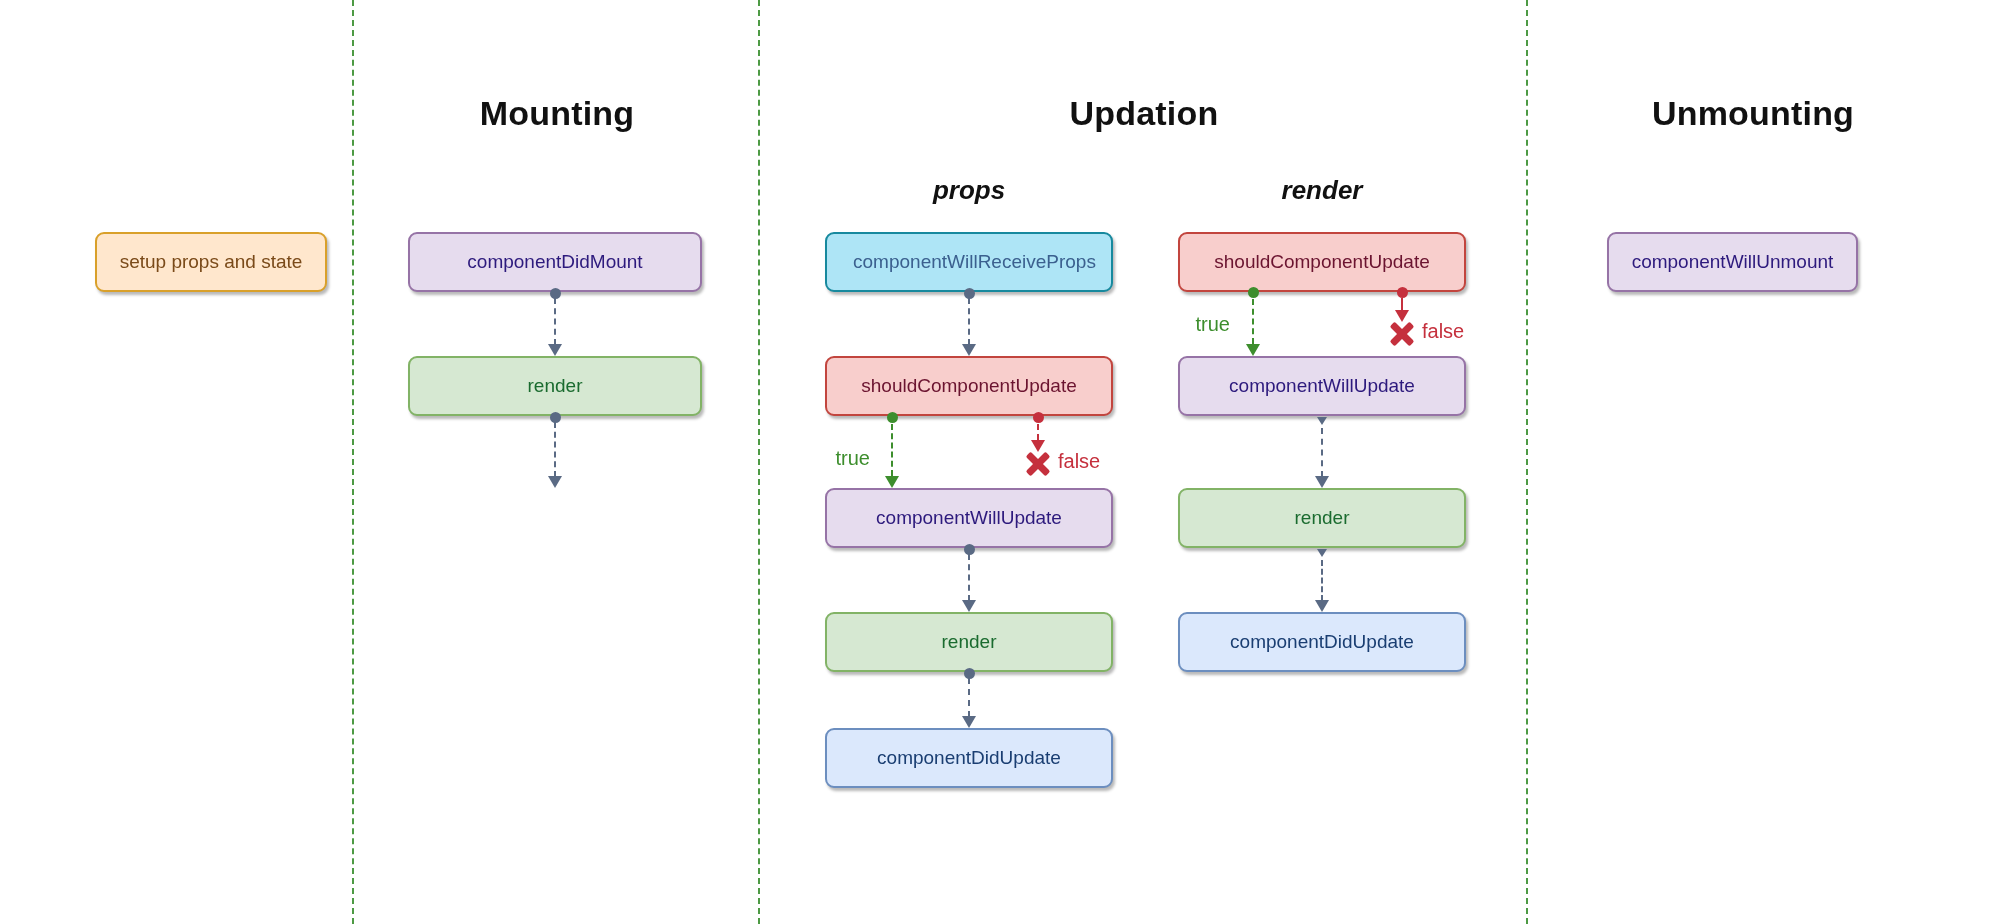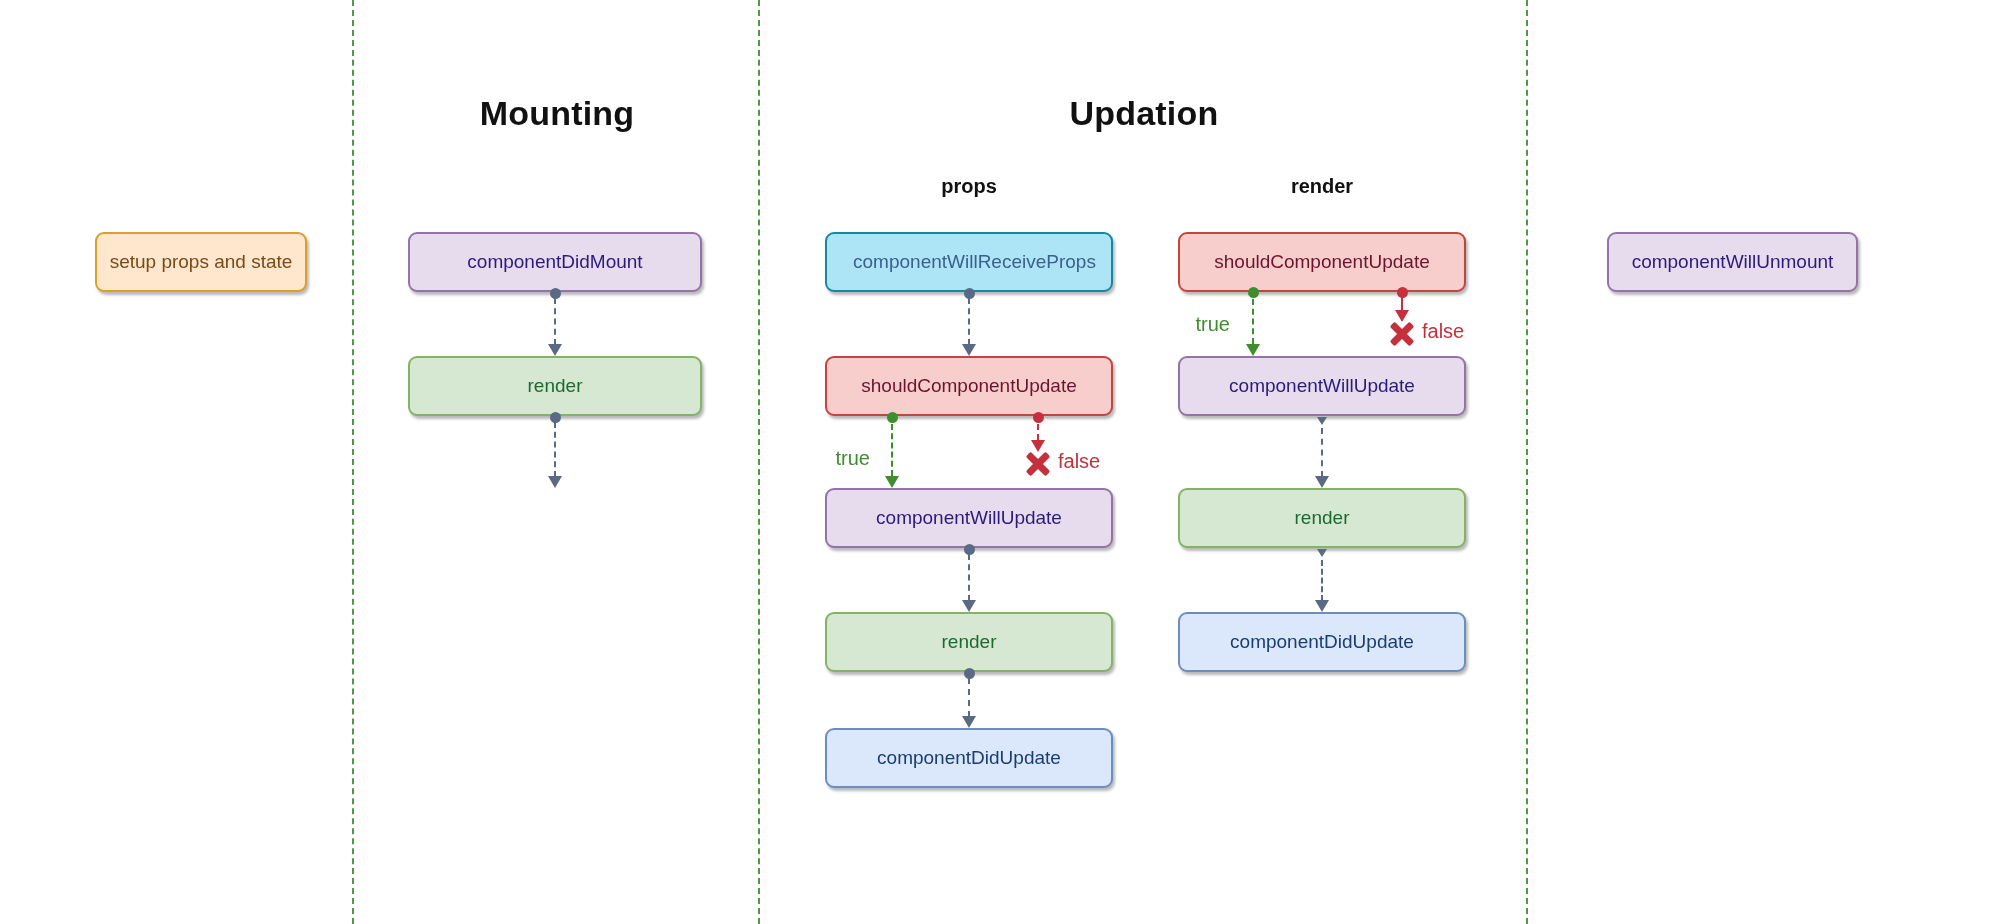--- a/index.html
+++ b/index.html
@@ -11,21 +11,21 @@
     position:absolute;top:0;height:924px;width:0;
     border-left:2px dashed var(--separator,#4d9a44);
   }
   .title{
     position:absolute;transform:translateX(-50%);
     font-size:34px;font-weight:600;color:var(--title_text,#111);
     white-space:nowrap;letter-spacing:0.2px;
   }
   .col-label{
     position:absolute;transform:translateX(-50%);
-    font-size:20px;font-weight:600;color:var(--title_text,#111);white-space:nowrap;
+    font-size:26px;font-weight:600;color:var(--title_text,#111);white-space:nowrap;font-style:italic;
   }
   .node{
     position:absolute;height:60px;box-sizing:border-box;
     display:flex;align-items:center;justify-content:center;
     border-radius:9px;border:2px solid;
     font-size:19px;font-weight:500;white-space:nowrap;
     box-shadow:2px 3px 3px rgba(0,0,0,0.28);
   }
   .orange{background:var(--orange_fill,#ffe7cd);border-color:var(--orange_border,#d9a02a);color:var(--orange_text,#7a4a19);}
   .purple{background:var(--purple_fill,#e6dcee);border-color:var(--purple_border,#9673a6);color:var(--purple_text,#2d1a7d);}
@@ -59,25 +59,26 @@
 <body>
 
 <div class="canvas">
 
   <div class="sep" style="left:352px"></div>
   <div class="sep" style="left:758px"></div>
   <div class="sep" style="left:1526px"></div>
 
   <div class="title" style="left:557px;top:94px">Mounting</div>
   <div class="title" style="left:1144px;top:94px">Updation</div>
+  <div class="title" style="left:1753px;top:94px">Unmounting</div>
 
   <div class="col-label" style="left:969px;top:175px">props</div>
   <div class="col-label" style="left:1322px;top:175px">render</div>
 
-  <div class="node orange" style="left:95px;top:232px;width:212px">setup props and state</div>
+  <div class="node orange" style="left:95px;top:232px;width:232px">setup props and state</div>
 
   <div class="node purple" style="left:408px;top:232px;width:294px">componentDidMount</div>
   <div class="node green" style="left:408px;top:356px;width:294px">render</div>
 
   <div class="node cyan" style="left:825px;top:232px;width:288px">componentWillReceiveProps</div>
   <div class="node red" style="left:825px;top:356px;width:288px">shouldComponentUpdate</div>
   <div class="node purple" style="left:825px;top:488px;width:288px">componentWillUpdate</div>
   <div class="node green" style="left:825px;top:612px;width:288px">render</div>
   <div class="node blue" style="left:825px;top:728px;width:288px">componentDidUpdate</div>
 

